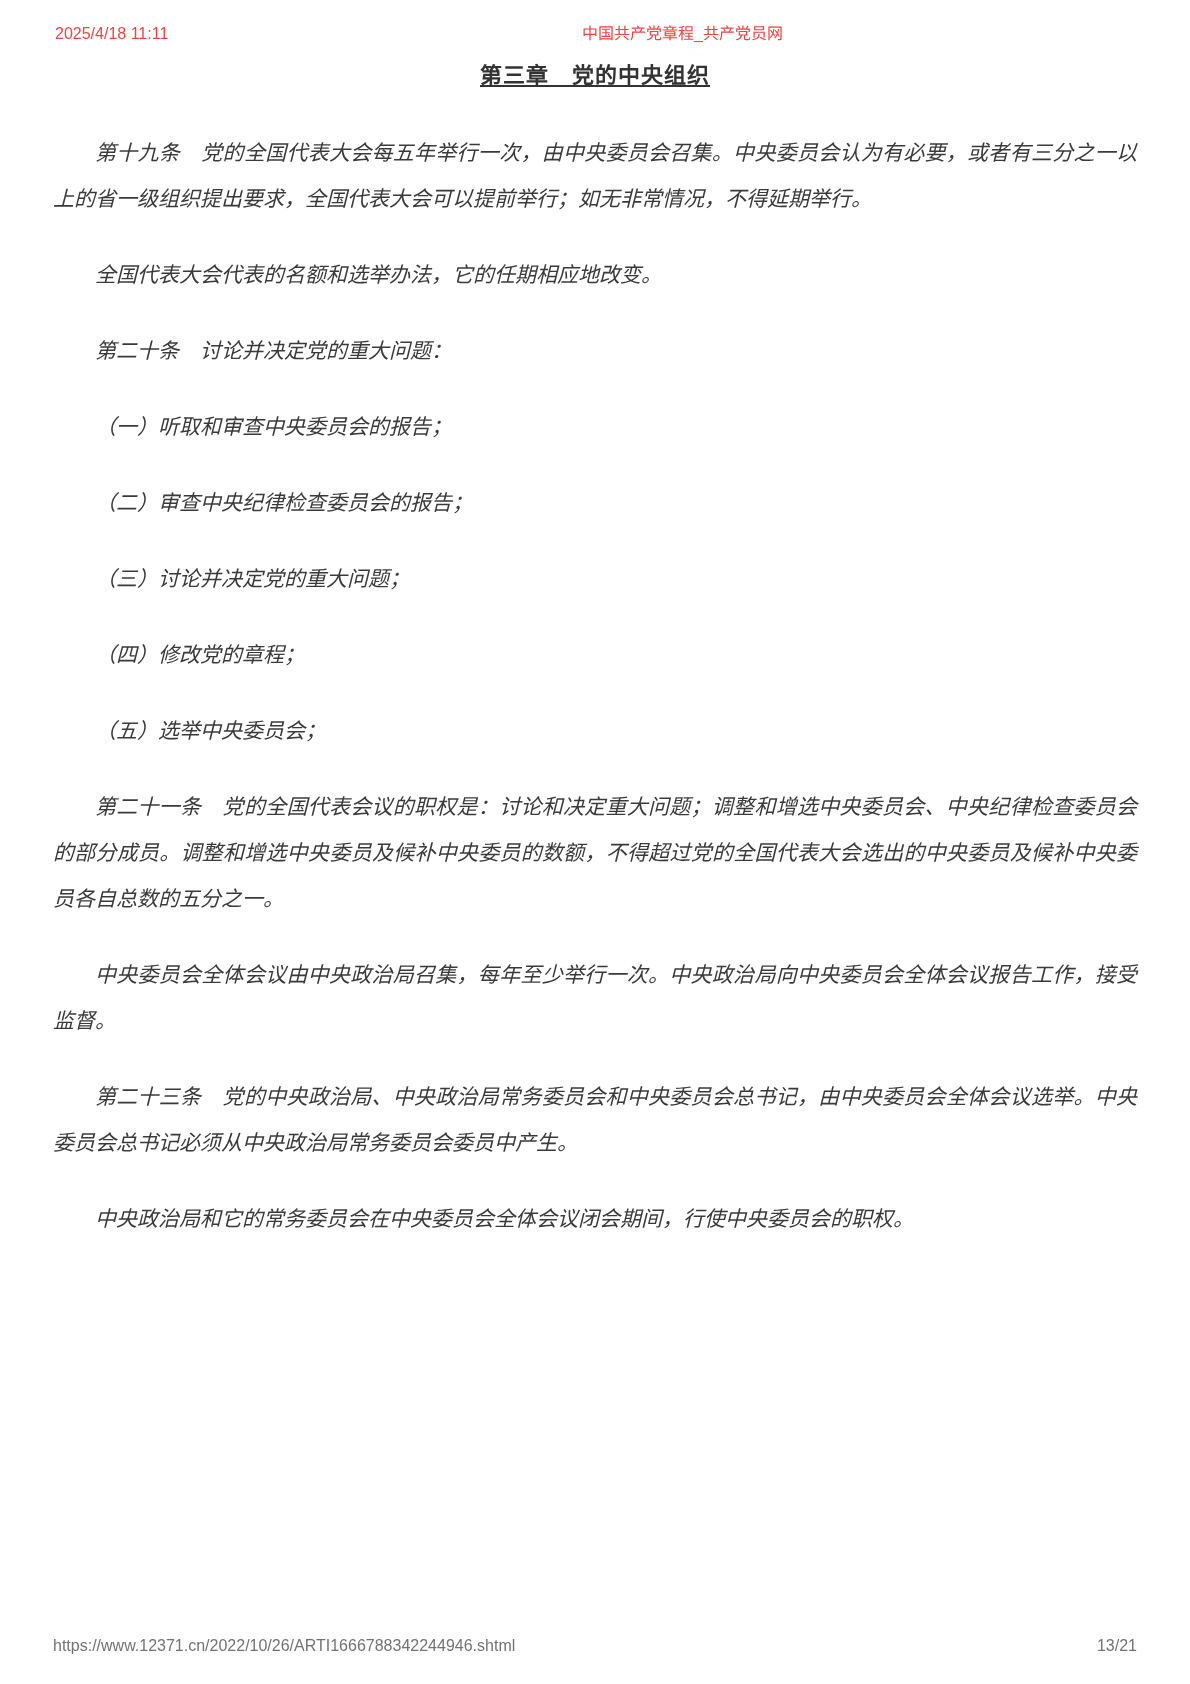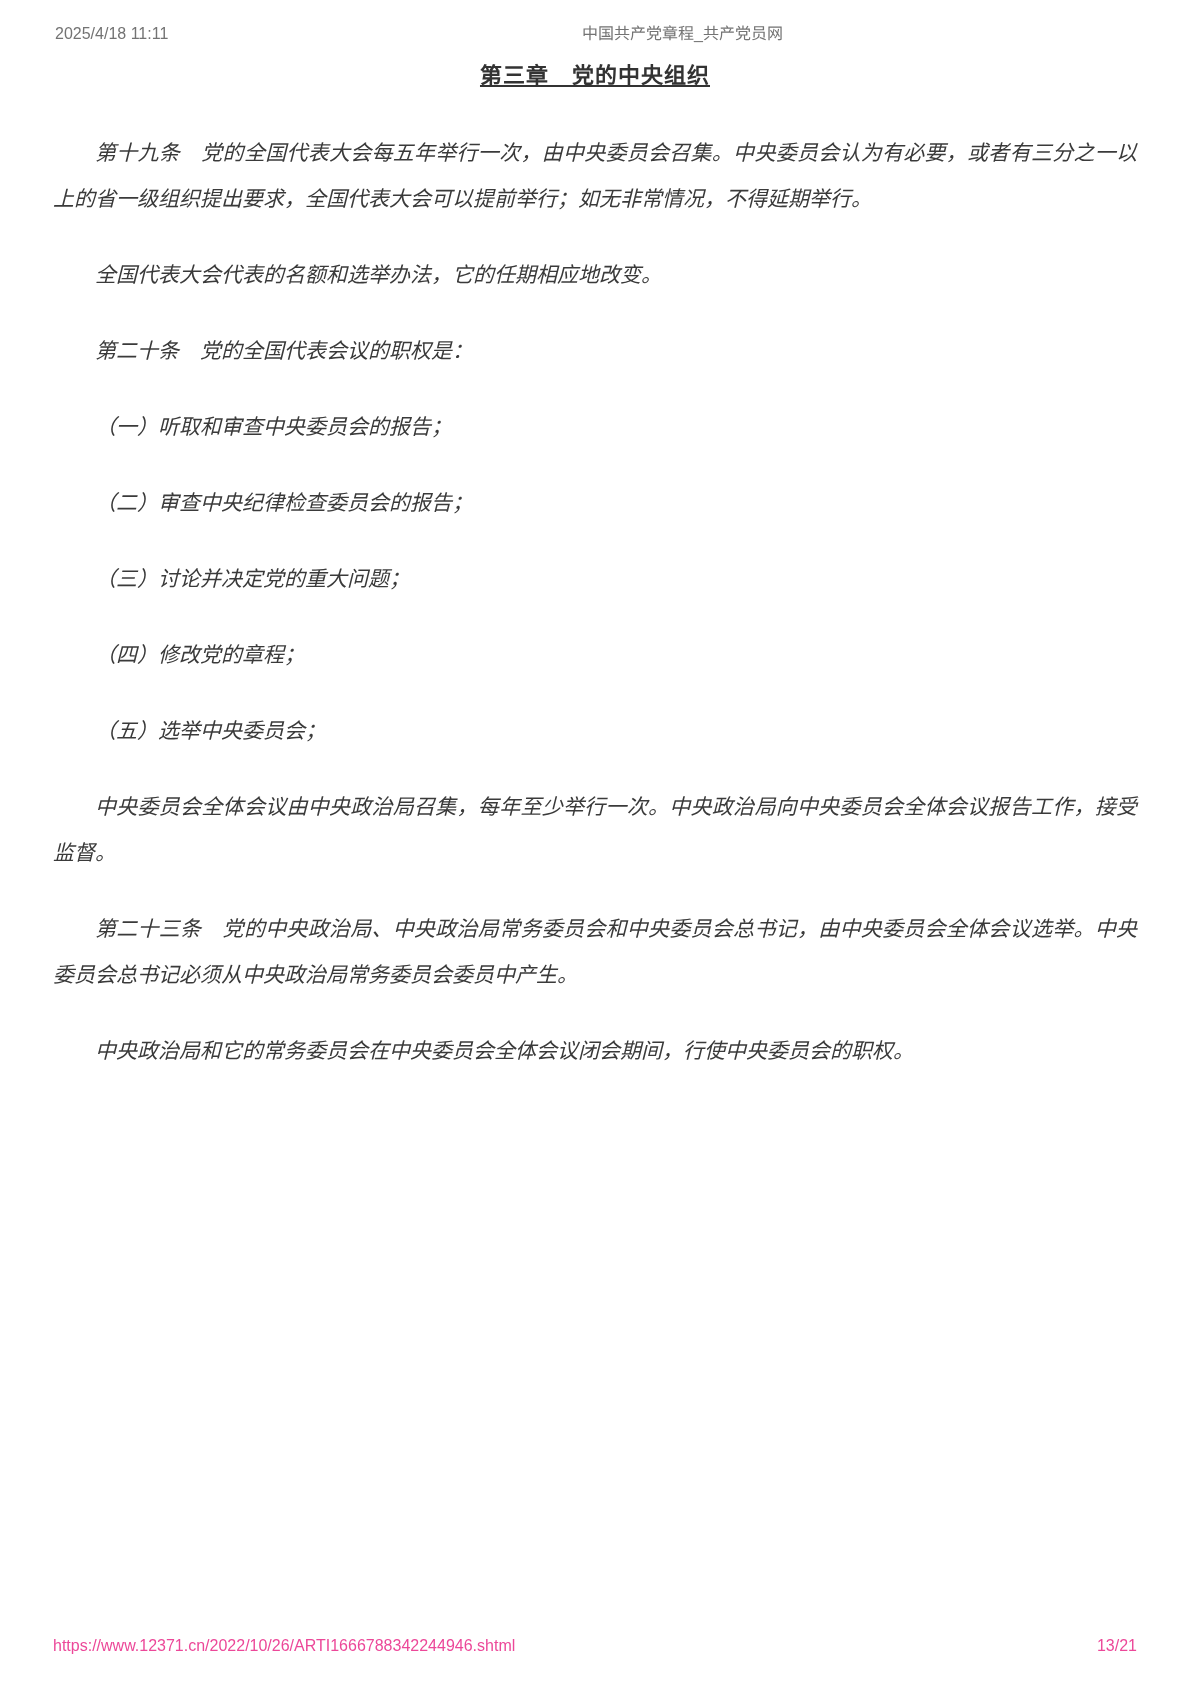--- a/index.html
+++ b/index.html
@@ -10,21 +10,21 @@
     font-family: "Liberation Sans", "DejaVu Sans", sans-serif;
     position: relative;
     overflow: hidden;
   }
   .print-header {
     position: absolute;
     top: 24px;
     left: 0;
     width: 100%;
     height: 20px;
-    color: #737373;
+    color: #ef4444;
     font-size: 16px;
     line-height: 20px;
   }
   .print-header .datetime {
     position: absolute;
     left: 55px;
     top: 0;
     white-space: nowrap;
   }
   .print-header .doc-title {
@@ -62,47 +62,48 @@
     word-break: break-all;
   }
   .print-footer {
     position: absolute;
     top: 1636px;
     left: 53px;
     right: 53px;
     display: flex;
     justify-content: space-between;
     align-items: baseline;
-    color: #ec4899;
+    color: #737373;
     font-size: 16px;
     line-height: 20px;
   }
   .print-footer .url { white-space: nowrap; }
   .print-footer .page-number { white-space: nowrap; }
 </style>
 </head>
 <body>
 
 <div class="print-header">
   <span class="datetime">2025/4/18 11:11</span>
   <span class="doc-title">中国共产党章程_共产党员网</span>
 </div>
 
 <h1 class="chapter-title">第三章　党的中央组织</h1>
 
 <main class="doc-body">
 
 <p>第十九条　党的全国代表大会每五年举行一次，由中央委员会召集。中央委员会认为有必要，或者有三分之一以上的省一级组织提出要求，全国代表大会可以提前举行；如无非常情况，不得延期举行。</p>
     <p>全国代表大会代表的名额和选举办法，它的任期相应地改变。</p>
-    <p>第二十条　党的全国代表会议的职权是：</p>
+    <p>第二十条　讨论并决定党的重大问题：</p>
     <p>（一）听取和审查中央委员会的报告；</p>
     <p>（二）审查中央纪律检查委员会的报告；</p>
     <p>（三）讨论并决定党的重大问题；</p>
     <p>（四）修改党的章程；</p>
     <p>（五）选举中央委员会；</p>
+    <p>第二十一条　党的全国代表会议的职权是：讨论和决定重大问题；调整和增选中央委员会、中央纪律检查委员会的部分成员。调整和增选中央委员及候补中央委员的数额，不得超过党的全国代表大会选出的中央委员及候补中央委员各自总数的五分之一。</p>
     <p>中央委员会全体会议由中央政治局召集，每年至少举行一次。中央政治局向中央委员会全体会议报告工作，接受监督。</p>
     <p>第二十三条　党的中央政治局、中央政治局常务委员会和中央委员会总书记，由中央委员会全体会议选举。中央委员会总书记必须从中央政治局常务委员会委员中产生。</p>
     <p>中央政治局和它的常务委员会在中央委员会全体会议闭会期间，行使中央委员会的职权。</p>
   </main>
 
 <div class="print-footer">
   <span class="url">https://www.12371.cn/2022/10/26/ARTI1666788342244946.shtml</span>
   <span class="page-number">13/21</span>
 </div>
 

